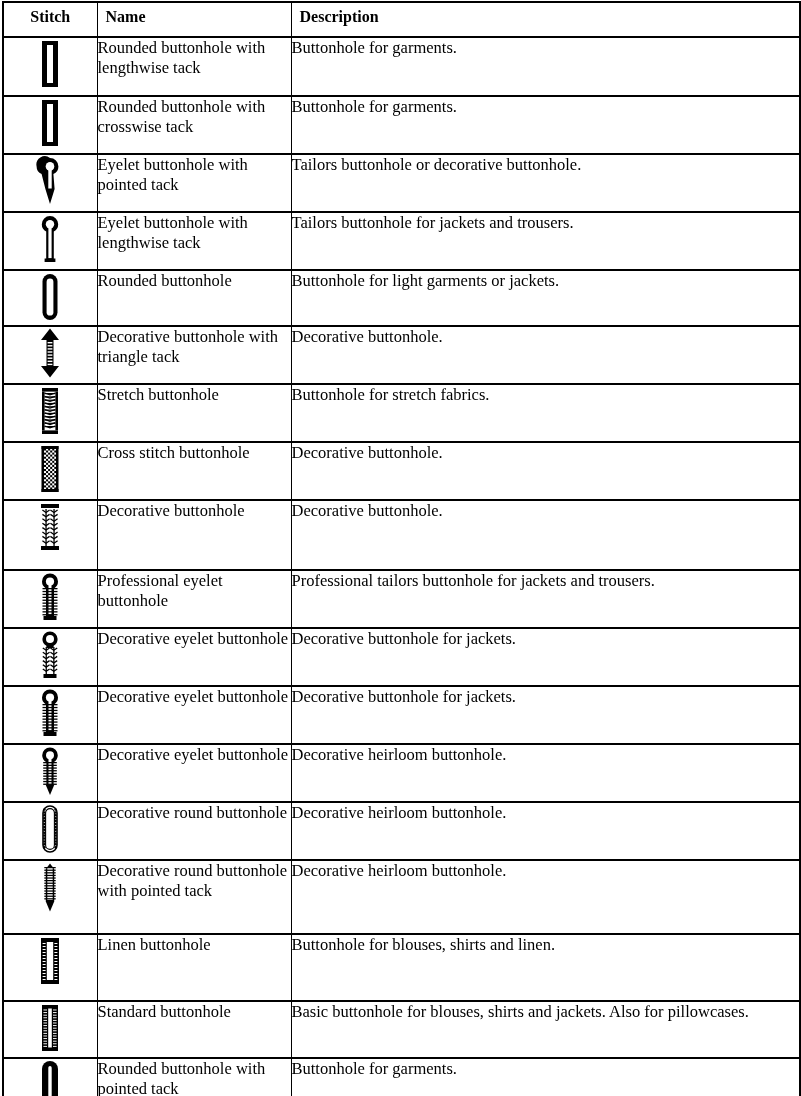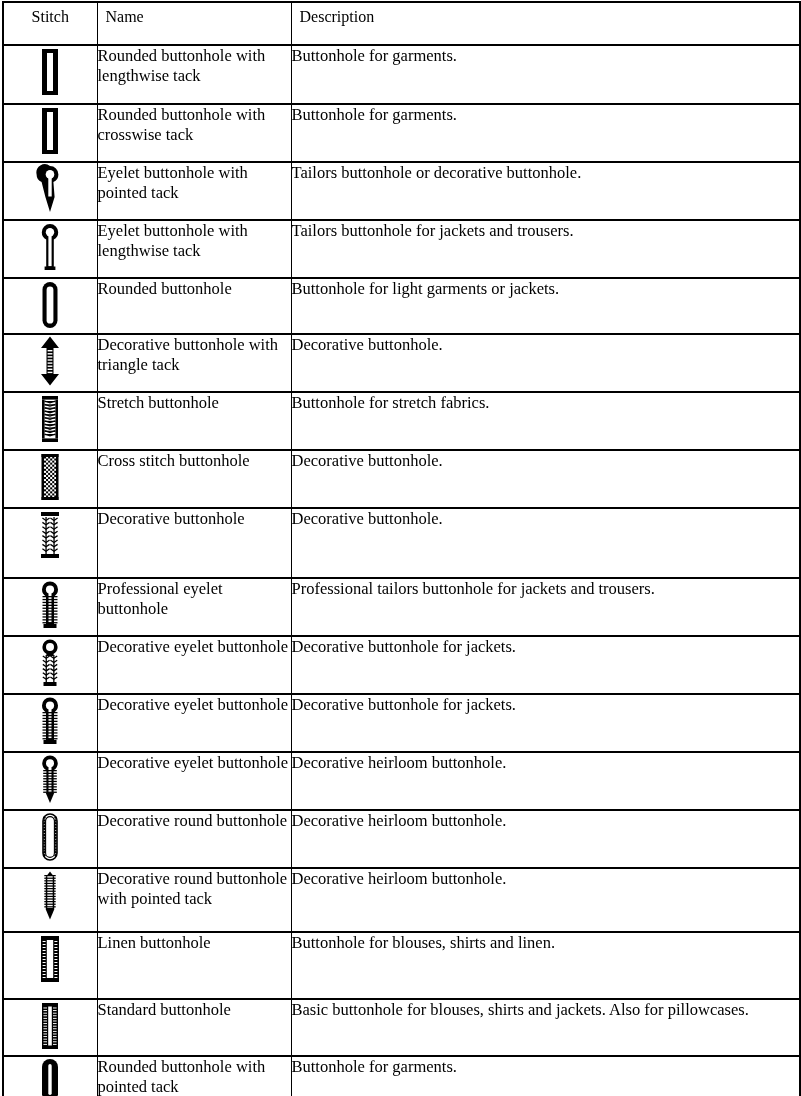--- a/index.html
+++ b/index.html
@@ -26,23 +26,23 @@
   #stitch-table col.c-desc   { width: 509px; }
 
   #stitch-table th, #stitch-table td {
     border: 1px solid #000;
     border-bottom-width: 2px;
     vertical-align: top;
     padding: 0;
   }
   #stitch-table thead th {
     border-bottom: 2px solid #000;
-    font-weight: normal;
+    font-weight: bold;
     font-size: 16px;
-    padding: 3px 8px 16px 8px;
+    padding: 3px 8px 8px 8px;
     text-align: left;
     line-height: 1.05;
     height: 22px;
     vertical-align: middle;
   }
   #stitch-table thead th.th-stitch { text-align: center; }
 
   td.cell-stitch {
     text-align: center;
     vertical-align: middle;
@@ -464,21 +464,21 @@
                 <circle cx="22.6" cy="41.3" r="1.25"></circle>
                 <circle cx="11.4" cy="44.2" r="1.25"></circle>
                 <circle cx="22.6" cy="44.2" r="1.25"></circle>
               </g>
             </svg>
           </span>
         </td>
         <td class="cell-name">Decorative round buttonhole</td>
         <td class="cell-desc">Decorative heirloom buttonhole.</td>
       </tr>
-      <tr style="height: 64px;">
+      <tr style="height: 74px;">
         <td class="cell-stitch">
           <span class="glyph-wrap">
             <svg class="stitch-svg" width="34" height="54" viewBox="0 0 34 54" xmlns="http://www.w3.org/2000/svg" fill="#000">
     <path d="M17 2.5 L21.2 8 L21.2 40 L12.8 40 L12.8 8 Z"></path>
     <rect x="14.3" y="6" width="5.4" height="33" fill="#fff"></rect>
     <g>
                 <rect x="11.3" y="6.0" width="11.399999999999999" height="1.25"></rect>
                 <rect x="11.3" y="8.6" width="11.399999999999999" height="1.25"></rect>
                 <rect x="11.3" y="11.2" width="11.399999999999999" height="1.25"></rect>
                 <rect x="11.3" y="13.8" width="11.399999999999999" height="1.25"></rect>

